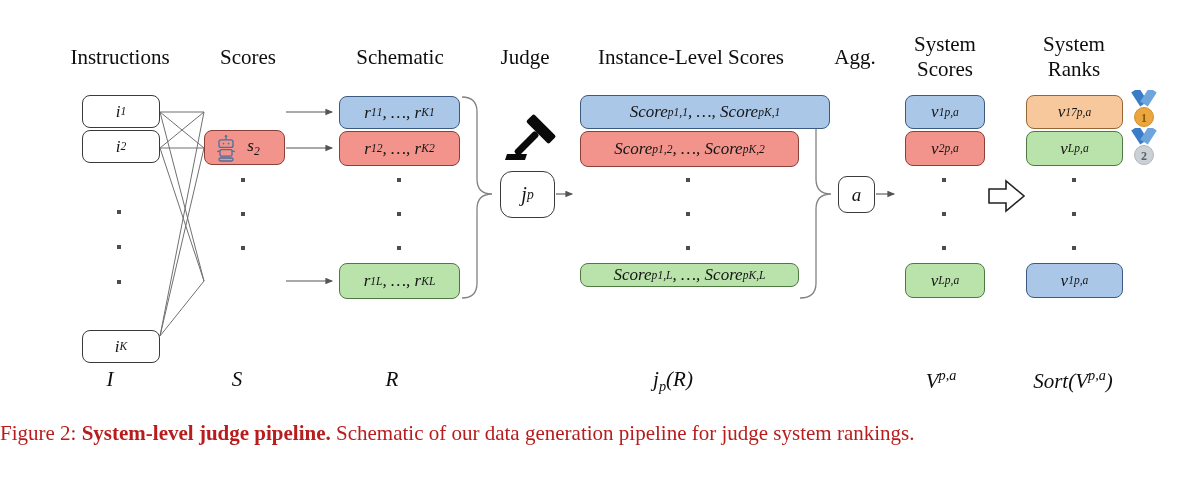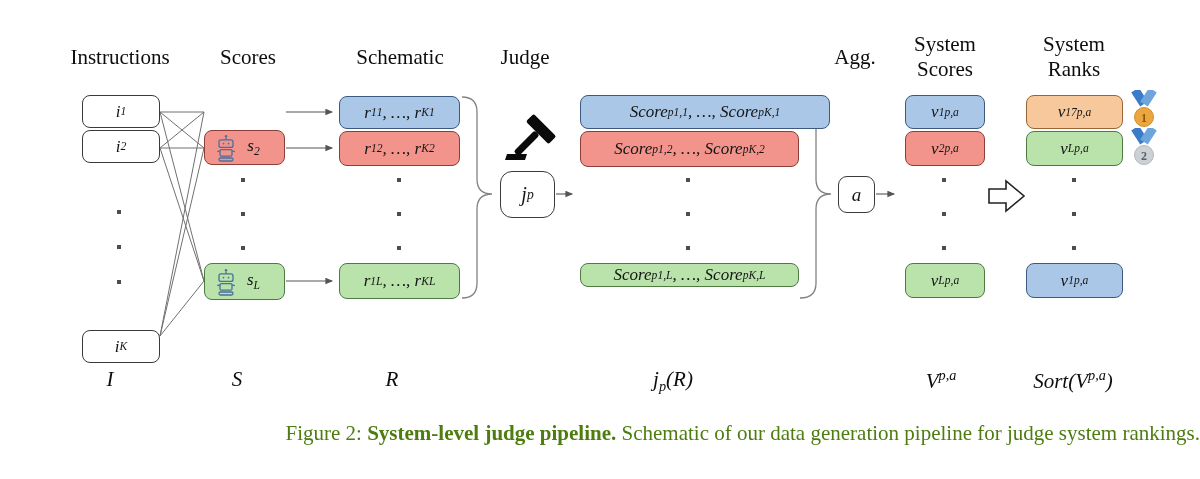--- a/index.html
+++ b/index.html
@@ -18,21 +18,21 @@
   .b-orange{background:#f6c89c;border-color:#996633;}
   .b-white{background:#ffffff;border-color:#3a3a3a;}
   .robot{position:absolute;left:9px;top:50%;transform:translateY(-50%);}
   .syslabel{margin-left:18px;}
   .dots{position:absolute;display:flex;flex-direction:column;justify-content:space-between;
         width:4px;height:72px;}
   .dot{width:4px;height:4px;background:#4d4d4d;}
   .axis{position:absolute;transform:translateX(-50%);font-style:italic;font-size:21px;
         white-space:nowrap;color:#0d0d0d;}
   .medal{position:absolute;}
-  .caption{position:absolute;left:0;right:0;top:421px;text-align:right;font-size:21px;color:#4d7c0f;}
+  .caption{position:absolute;left:0;right:0;top:421px;text-align:left;font-size:21px;color:#b91c1c;}
   .caption .bold{font-weight:bold;}
   .jp-box{border-radius:12px;font-size:20px;}
   .a-box{border-radius:9px;font-size:19px;}
 </style>
 </head>
 <body>
 
 <div class="stage">
 
   <svg class="layer" width="1200" height="479">
@@ -68,20 +68,21 @@
         <rect x="-3.5" y="-13" width="7" height="30" rx="2.5" fill="#0a0a0a"></rect>
       </g>
       <polygon points="505,160 525,160 527,154 507,154" fill="#0a0a0a"></polygon>
     </g>
   </svg>
 
   <div class="hdr" style="left:120px;top:45px">Instructions</div>
   <div class="hdr" style="left:248px;top:45px">Scores</div>
   <div class="hdr" style="left:400px;top:45px">Schematic</div>
   <div class="hdr" style="left:525px;top:45px">Judge</div>
+  <div class="hdr" style="left:691px;top:45px">Instance-Level Scores</div>
   <div class="hdr" style="left:855px;top:45px">Agg.</div>
   <div class="hdr" style="left:945px;top:32px">
     <div>System</div>
     <div>Scores</div>
   </div>
   <div class="hdr" style="left:1074px;top:32px">
     <div>System</div>
     <div>Ranks</div>
   </div>
 
@@ -102,36 +103,20 @@
           <rect x="5" y="5.8" width="14" height="7.6" rx="2"></rect>
           <circle cx="9.5" cy="9.6" r="0.9" fill="#4a6fa0" stroke="none"></circle>
           <circle cx="14.5" cy="9.6" r="0.9" fill="#4a6fa0" stroke="none"></circle>
           <rect x="6" y="15.6" width="12" height="6.6" rx="1.5"></rect>
           <line x1="3.2" y1="17.6" x2="6" y2="16.8"></line>
           <line x1="20.8" y1="17.6" x2="18" y2="16.8"></line>
           <rect x="5" y="24" width="14" height="3" rx="1.5"></rect>
         </g>
       </svg>
     <span class="syslabel">s<sub>2</sub></span>
-  </div>
-  <div class="box b-green" style="left:204px;top:263px;width:81px;height:37px">
-    <svg class="robot" width="24" height="28" viewBox="0 0 24 28">
-        <g stroke="#4a6fa0" fill="none" stroke-width="1.3">
-          <line x1="12" y1="3.4" x2="12" y2="5.8"></line>
-          <circle cx="12" cy="2.2" r="1.2" fill="#4a6fa0" stroke="none"></circle>
-          <rect x="5" y="5.8" width="14" height="7.6" rx="2"></rect>
-          <circle cx="9.5" cy="9.6" r="0.9" fill="#4a6fa0" stroke="none"></circle>
-          <circle cx="14.5" cy="9.6" r="0.9" fill="#4a6fa0" stroke="none"></circle>
-          <rect x="6" y="15.6" width="12" height="6.6" rx="1.5"></rect>
-          <line x1="3.2" y1="17.6" x2="6" y2="16.8"></line>
-          <line x1="20.8" y1="17.6" x2="18" y2="16.8"></line>
-          <rect x="5" y="24" width="14" height="3" rx="1.5"></rect>
-        </g>
-      </svg>
-    <span class="syslabel">s<sub>L</sub></span>
   </div>
   <div class="dots" style="left:241px;top:178px">
       <div class="dot"></div>
       <div class="dot"></div>
       <div class="dot"></div>
     </div>
 
   <div class="box b-blue" style="left:339px;top:96px;width:121px;height:33px">r<sub>1</sub><sup>1</sup>, …, r<sub>K</sub><sup>1</sup></div>
   <div class="box b-red" style="left:339px;top:131px;width:121px;height:35px">r<sub>1</sub><sup>2</sup>, …, r<sub>K</sub><sup>2</sup></div>
   <div class="box b-green" style="left:339px;top:263px;width:121px;height:36px">r<sub>1</sub><sup>L</sup>, …, r<sub>K</sub><sup>L</sup></div>

